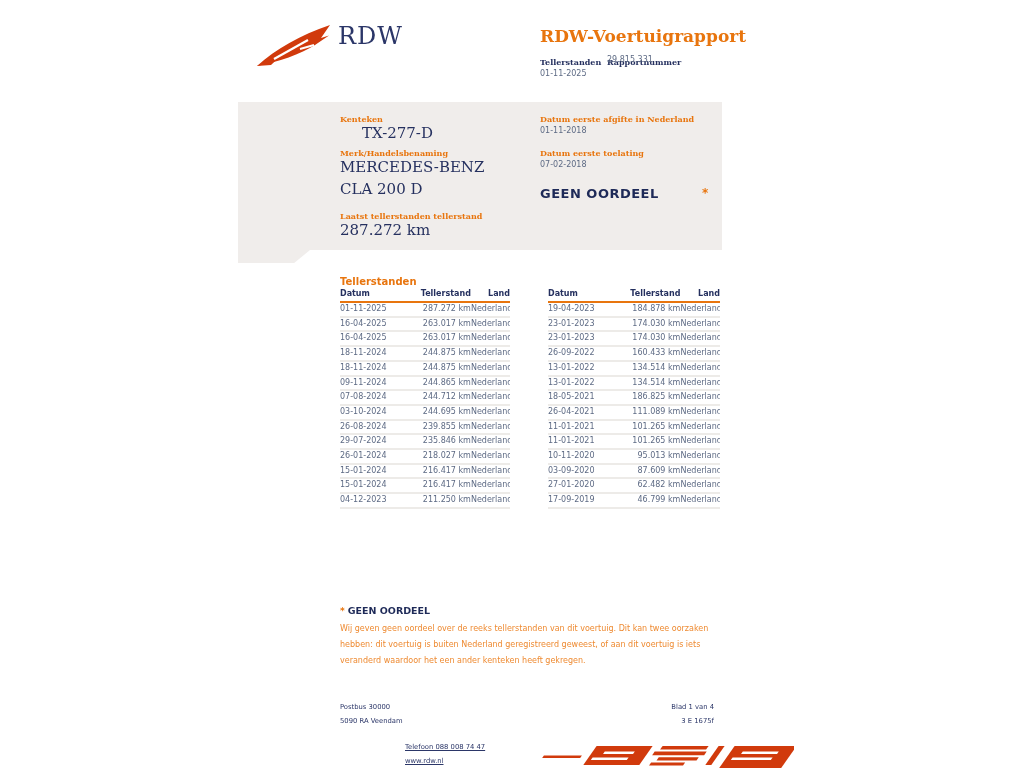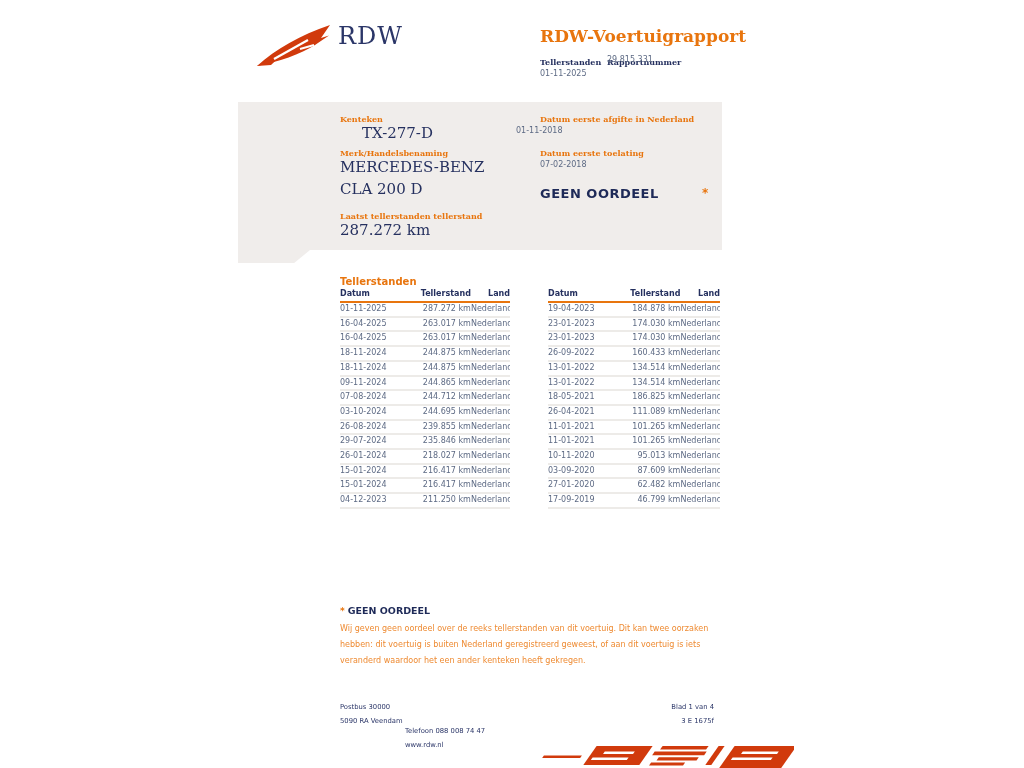--- a/index.html
+++ b/index.html
@@ -70,21 +70,21 @@
   
   .footnote-title { left:340px; top:605px; font-size:9.5px; font-weight:bold; color:#1e2a58; }
   .footnote-title .marker { color:#e8750e; margin-right:3px; font-size:9px; }
   .footnote-body {
     left:340px; top:621px; width:394px; font-size:8px; line-height:16px; color:#ee8a31;
   }
 
   
   .footer-text { font-size:6.8px; color:#2b3668; line-height:14px; }
   .footer-col1 { left:340px; top:700px; }
-  .footer-col2 { left:405px; top:724px; }
+  .footer-col2 { left:405px; top:740px;text-decoration:underline; }
   .footer-right { right:302px; top:700px; text-align:right; }
 
   
   .bottom-art { left:538px; top:744px; width:256px; height:24px; }
 </style>
 </head>
 <body>
 
 <div class="page">
 
@@ -107,21 +107,21 @@
 
   <div class="abs field-label" style="left:340px; top:114px;">Kenteken</div>
   <div class="abs big-value" style="left:340px; top:124px;margin-left:22px;">TX-277-D</div>
   <div class="abs field-label" style="left:340px; top:148px;">Merk/Handelsbenaming</div>
   <div class="abs big-value" style="left:340px; top:158px;">MERCEDES-BENZ</div>
   <div class="abs big-value" style="left:340px; top:180px;">CLA 200 D</div>
   <div class="abs field-label" style="left:340px; top:211px;">Laatst tellerstanden tellerstand</div>
   <div class="abs big-value" style="left:340px; top:221px;">287.272 km</div>
 
   <div class="abs field-label" style="left:540px; top:114px;">Datum eerste afgifte in Nederland</div>
-  <div class="abs small-value" style="left:516px; top:126px;">01-11-2018</div>
+  <div class="abs small-value" style="left:540px; top:126px;">01-11-2018</div>
   <div class="abs field-label" style="left:540px; top:148px;">Datum eerste toelating</div>
   <div class="abs small-value" style="left:540px; top:160px;">07-02-2018</div>
   <div class="abs verdict" style="left:540px; top:186px;">GEEN OORDEEL</div>
   <div class="abs verdict-star" style="left:702px; top:186px;">*</div>
 
   <div class="abs section-title">Tellerstanden</div>
 
   <table class="abs odometer tbl-left">
     <colgroup>
         <col class="c1">

